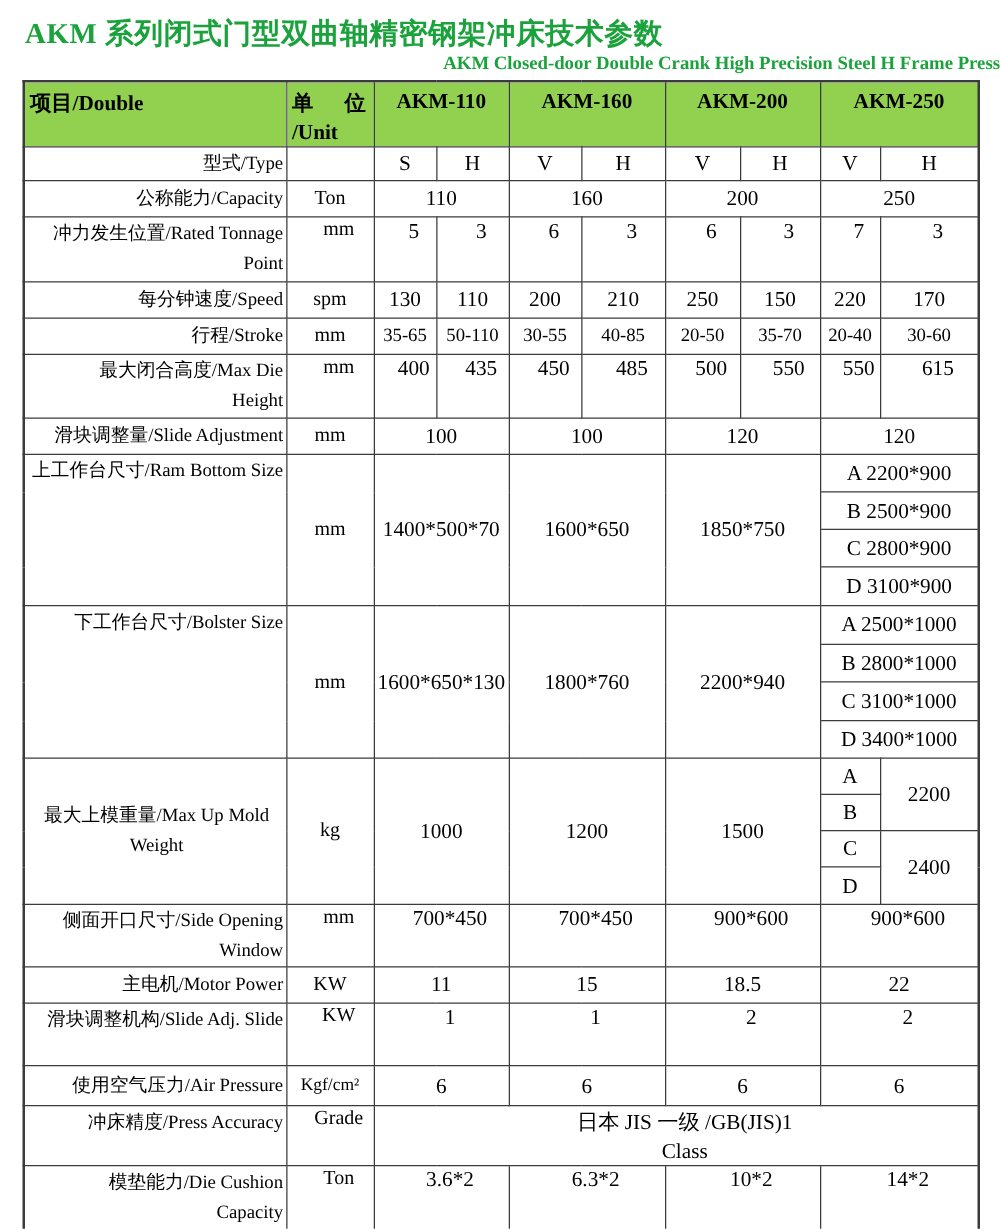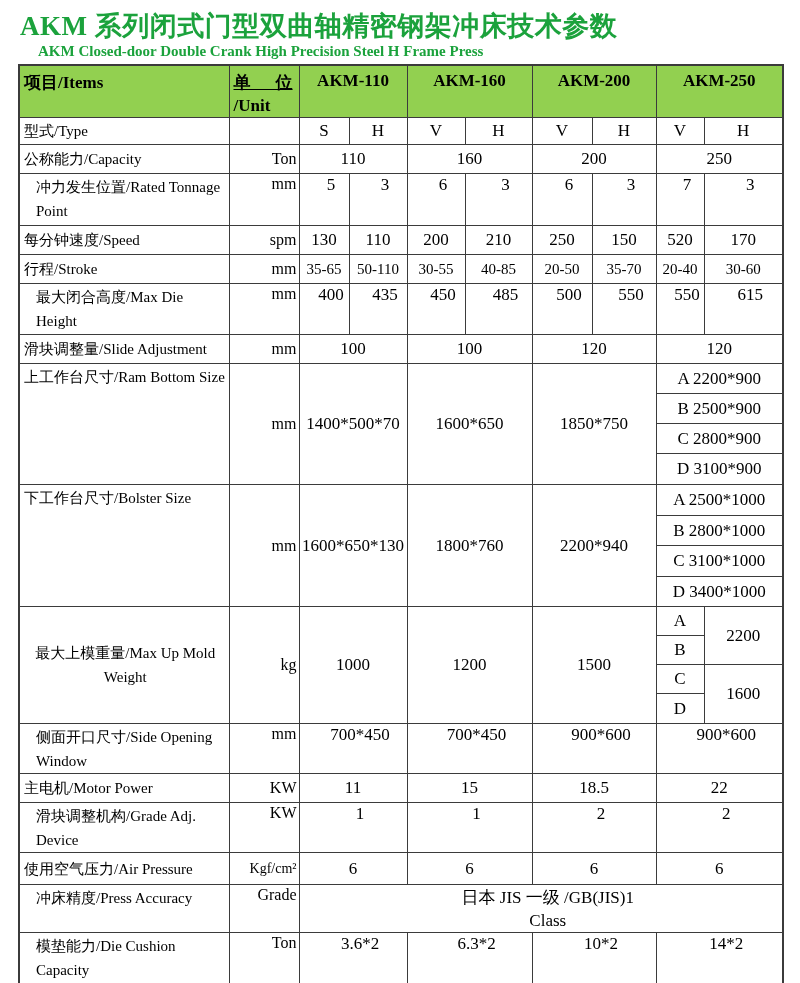--- a/index.html
+++ b/index.html
@@ -11,35 +11,36 @@
   html, body {
     margin: 0; padding: 0;
     width: 800px; height: 983px;
     background: #ffffff;
     font-family: "Liberation Serif", "DejaVu Serif", serif;
     color: #000;
   }
   h1.title {
     margin: 0;
     padding: 12px 16px 0 20px;
-    font-size: 27px;
+    font-size: 23px;
     line-height: 29px;
     font-weight: bold;
     color: var(--title-green);
     letter-spacing: 0.5px;
     white-space: nowrap;
   }
   h2.subtitle {
     margin: 0;
     padding: 1px 0 3px 38px;
     font-size: 15px;
     line-height: 18px;
     font-weight: bold;
     color: var(--title-green);
     white-space: nowrap;
+    text-align: right;
   }
   table.spec {
     border-collapse: collapse;
     table-layout: fixed;
     width: 764px;
     margin-left: 18px;
     margin-top: 1px;
     border: 2px solid var(--border);
   }
   th, td {
@@ -51,29 +52,29 @@
   th {
     background: var(--header-bg);
     font-weight: bold;
     font-size: 17px;
     vertical-align: top;
     padding-top: 5px;
     text-align: center;
   }
   th.items { text-align: left; padding-left: 4px; }
   th.unith { text-align: left; padding-left: 4px; padding-right: 6px; }
-  .unit-cn { text-align: justify; text-align-last: justify; line-height: 24px; text-decoration: underline; }
+  .unit-cn { text-align: justify; text-align-last: justify; line-height: 24px; }
   .unit-en { text-align: left; line-height: 22px; }
   td.lab {
-    text-align: left;
+    text-align: right;
     font-size: 15px;
     line-height: 24px;
     padding: 0 2px 0 4px;
   }
-  td.unit { text-align: right; font-size: 16px; }
+  td.unit { text-align: center; font-size: 16px; }
   td.val  { text-align: center; font-size: 17px; }
   tr.vt td { vertical-align: top; padding-top: 1px; padding-left: 16px; }
   td.vtop { vertical-align: top; padding-top: 1px; }
   td.ctr { text-align: center; }
   .acc-line { text-align: center; line-height: 23px; }
 </style>
 </head>
 <body>
 
 <h1 class="title">AKM 系列闭式门型双曲轴精密钢架冲床技术参数</h1>
@@ -88,21 +89,21 @@
     <col style="width:58px">
       <col style="width:67px">
     <col style="width:60px">
       <col style="width:64px">
     <col style="width:48px">
       <col style="width:79px">
   </colgroup>
 
   <tbody>
       <tr style="height:50px">
-    <th class="items">项目/Items</th>
+    <th class="items">项目/Double</th>
     <th class="unith">
       <div class="unit-cn">单 位</div>
       <div class="unit-en">/Unit</div>
     </th>
     <th colspan="2">AKM-110</th>
     <th colspan="2">AKM-160</th>
     <th colspan="2">AKM-200</th>
     <th colspan="2">AKM-250</th>
   </tr>
 
@@ -143,21 +144,21 @@
 
   <tr style="height:29px">
     <td class="lab">每分钟速度/Speed</td>
     <td class="unit">spm</td>
     <td class="val">130</td>
     <td class="val">110</td>
     <td class="val">200</td>
     <td class="val">210</td>
     <td class="val">250</td>
     <td class="val">150</td>
-    <td class="val">520</td>
+    <td class="val">220</td>
     <td class="val">170</td>
   </tr>
 
   <tr style="height:29px">
     <td class="lab">行程/Stroke</td>
     <td class="unit">mm</td>
     <td class="val" style="font-size:15px">35-65</td>
     <td class="val" style="font-size:15px">50-110</td>
     <td class="val" style="font-size:15px">30-55</td>
     <td class="val" style="font-size:15px">40-85</td>
@@ -232,21 +233,21 @@
     <td class="val" rowspan="4" colspan="2">1200</td>
     <td class="val" rowspan="4" colspan="2">1500</td>
     <td class="val">A</td>
     <td class="val" rowspan="2">2200</td>
   </tr>
   <tr style="height:29px">
     <td class="val">B</td>
   </tr>
   <tr style="height:29px">
     <td class="val">C</td>
-    <td class="val" rowspan="2">1600</td>
+    <td class="val" rowspan="2">2400</td>
   </tr>
   <tr style="height:30px">
     <td class="val">D</td>
   </tr>
 
   <tr style="height:45px" class="vt">
     <td class="lab">侧面开口尺寸/Side Opening Window</td>
     <td class="unit">mm</td>
     <td class="val" colspan="2">700*450</td>
     <td class="val" colspan="2">700*450</td>
@@ -257,21 +258,21 @@
   <tr style="height:29px">
     <td class="lab">主电机/Motor Power</td>
     <td class="unit">KW</td>
     <td class="val" colspan="2">11</td>
     <td class="val" colspan="2">15</td>
     <td class="val" colspan="2">18.5</td>
     <td class="val" colspan="2">22</td>
   </tr>
 
   <tr style="height:50px" class="vt">
-    <td class="lab">滑块调整机构/Grade Adj. Device</td>
+    <td class="lab">滑块调整机构/Slide Adj. Slide</td>
     <td class="unit">KW</td>
     <td class="val" colspan="2">1</td>
     <td class="val" colspan="2">1</td>
     <td class="val" colspan="2">2</td>
     <td class="val" colspan="2">2</td>
   </tr>
 
   <tr style="height:32px">
     <td class="lab">使用空气压力/Air Pressure</td>
     <td class="unit" style="font-size:14px">Kgf/cm²</td>

